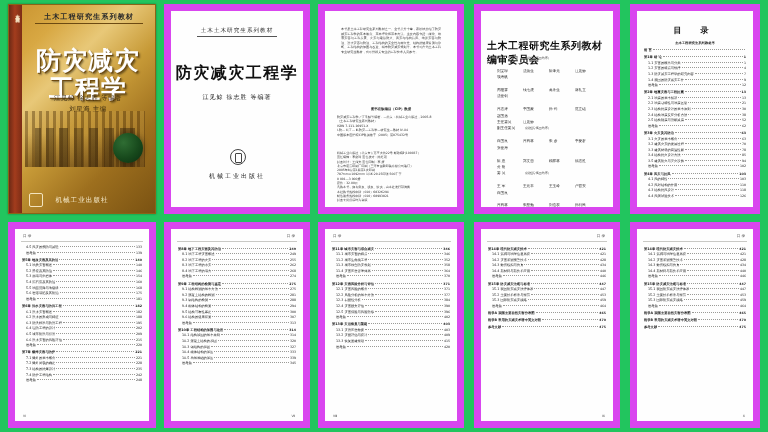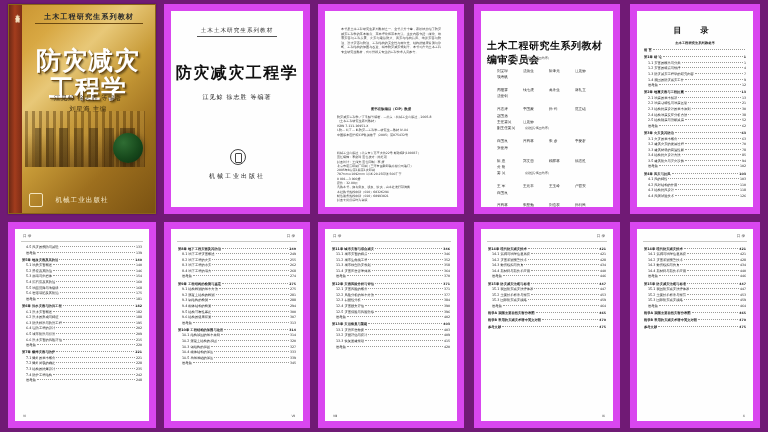--- a/index.html
+++ b/index.html
@@ -10,21 +10,21 @@
   body {
     width: 768px;
     height: 432px;
     overflow: hidden;
     font-family: "DejaVu Sans", sans-serif;
   }
   .sheet {
     position: relative;
     width: 768px;
     height: 432px;
-    background: #701a75;
+    background: #22c55e;
   }
   
   .page {
     position: absolute;
     background: #fdfdfb;
     box-sizing: border-box;
     overflow: hidden;
   }
   .page.plain {
     border: 7px solid #d946ef;

